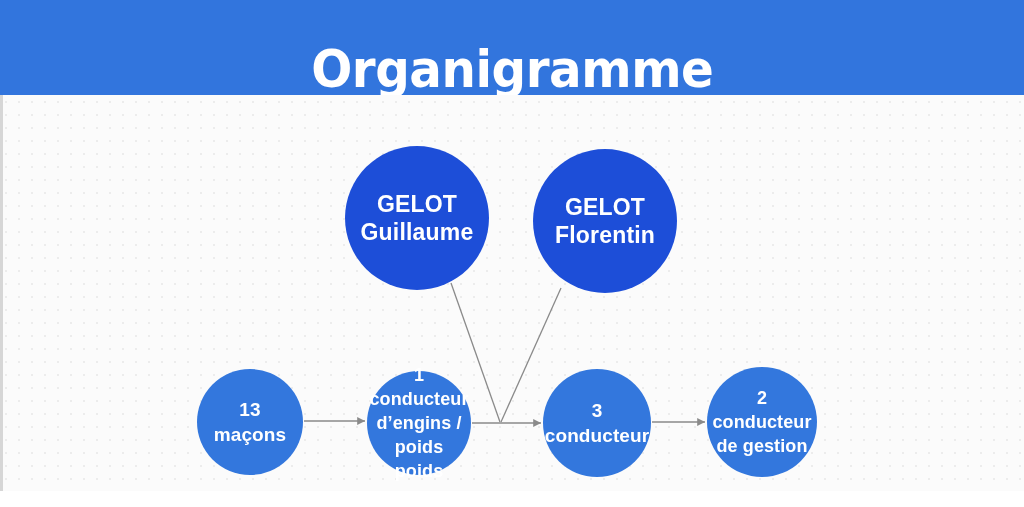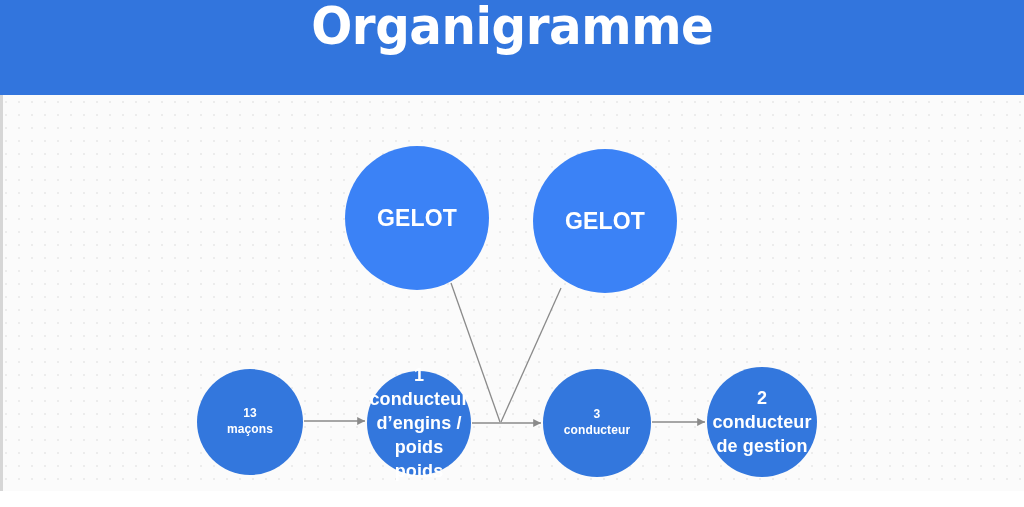--- a/index.html
+++ b/index.html
@@ -21,21 +21,21 @@
 
   
   .banner {
     position: absolute;
     left: 0;
     top: 0;
     width: 1024px;
     height: 95px;
     background: #3275dd;
     display: flex;
-    align-items: flex-start;
+    align-items: flex-end;
     justify-content: center;
   }
   .banner-title {
     color: #ffffff;
     font-family: "DejaVu Sans", sans-serif;
     font-size: 52px;
     font-weight: bold;
     letter-spacing: -0.5px;
     line-height: 1;
     transform: scaleX(0.93);
@@ -79,30 +79,30 @@
     border-radius: 50%;
     display: flex;
     align-items: center;
     justify-content: center;
     text-align: center;
     color: #ffffff;
     box-sizing: border-box;
     z-index: 3;
   }
   .node-exec {
-    background: #3b82f6;
+    background: #1d4ed8;
     font-size: 23px;
     font-weight: bold;
     line-height: 1.22;
     letter-spacing: 0.2px;
     justify-content: center;
   }
   .node-team {
     background: #3377dd;
-    font-size: 12px;
+    font-size: 19px;
     font-weight: bold;
     line-height: 1.32;
     letter-spacing: 0.1px;
   }
   .node-team.small-text {
     font-size: 18px;
     line-height: 1.34;
   }
   .node-label {
     padding: 0 6px;
@@ -140,25 +140,25 @@
       </marker>
     </defs>
     <line x1="304" y1="421" x2="365" y2="421" stroke="#8a8a8a" stroke-width="1.3" marker-end="url(#arrowhead)"></line>
     <line x1="472" y1="423" x2="541" y2="423" stroke="#8a8a8a" stroke-width="1.3" marker-end="url(#arrowhead)"></line>
     <line x1="652" y1="422" x2="705" y2="422" stroke="#8a8a8a" stroke-width="1.3" marker-end="url(#arrowhead)"></line>
     <line x1="451" y1="283" x2="500" y2="422" stroke="#8a8a8a" stroke-width="1.3"></line>
     <line x1="561" y1="288" x2="501" y2="422" stroke="#8a8a8a" stroke-width="1.3"></line>
   </svg>
 
   <div class="node node-exec" style="left:345px; top:146px; width:144px; height:144px;">
-    <div class="node-label"><span>GELOT</span><br></div>
+    <div class="node-label"><span>GELOT</span><br><span>Guillaume</span></div>
   </div>
 
   <div class="node node-exec" style="left:533px; top:149px; width:144px; height:144px;">
-    <div class="node-label"><span>GELOT</span><br></div>
+    <div class="node-label"><span>GELOT</span><br><span>Florentin</span></div>
   </div>
 
   <div class="node node-team" style="left:197px; top:369px; width:106px; height:106px;">
     <div class="node-label"><span>13</span><br><span>maçons</span></div>
   </div>
 
   <div class="node node-team small-text" style="left:367px; top:371px; width:104px; height:104px;">
     <div class="node-label"><span>1 conducteur</span><br><span>d’engins /</span><br><span>poids poids</span></div>
   </div>
 

